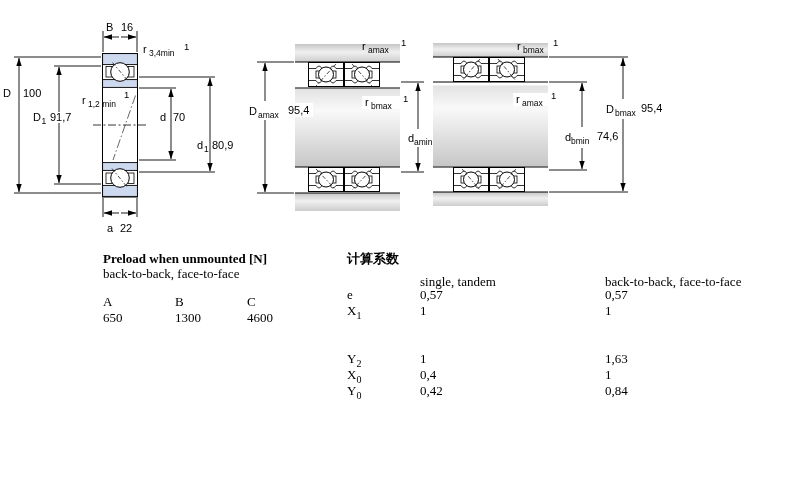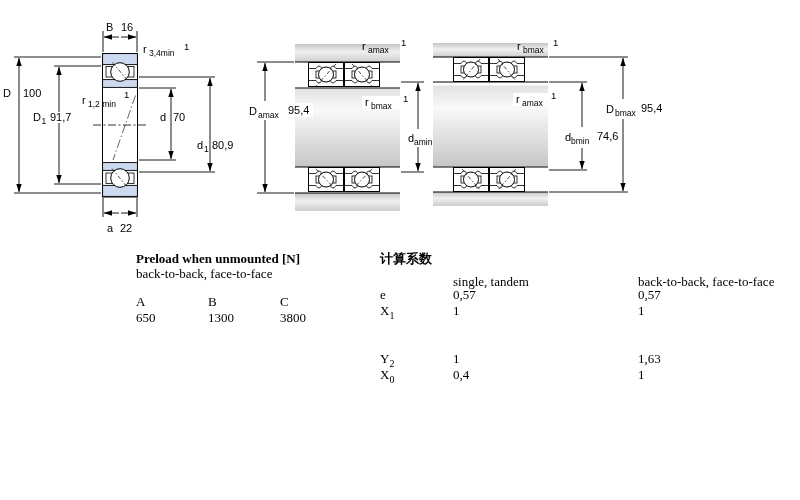--- a/index.html
+++ b/index.html
@@ -3,21 +3,21 @@
 <meta charset="utf-8">
 <style>
   html,body{margin:0;padding:0;background:#fff;}
   .page{position:relative;width:800px;height:500px;background:#fff;overflow:hidden;
         font-family:"Liberation Sans",sans-serif;}
   svg text{font-family:"Liberation Sans",sans-serif;fill:#000;}
   .dl{font-size:11px;}
   .dsub{font-size:8.5px;}
   .dsup{font-size:9.5px;}
   
-  .tbl{position:absolute;font-family:"Liberation Serif",serif;font-size:13px;color:#000;margin-left:33px;}
+  .tbl{position:absolute;font-family:"Liberation Serif",serif;font-size:13px;color:#000;}
   .preload{left:103px;top:251px;width:300px;height:80px;}
   .t-title{position:absolute;left:0;top:0;font-weight:bold;white-space:nowrap;}
   .t-sub{position:absolute;left:0;top:15px;white-space:nowrap;}
   .p-col{position:absolute;top:43px;width:70px;}
   .p-col .t-h{position:absolute;top:0;left:0;}
   .p-col .t-v{position:absolute;top:16px;left:0;}
   .factors{left:347px;top:250px;width:440px;height:160px;}
   .f-h{position:absolute;top:24px;white-space:nowrap;}
   .f-h1{left:73px;}
   .f-h2{left:258px;}
@@ -250,21 +250,21 @@
   <div class="p-col" style="left:0">
     <div class="t-h">A</div>
     <div class="t-v">650</div>
   </div>
   <div class="p-col" style="left:72px">
     <div class="t-h">B</div>
     <div class="t-v">1300</div>
   </div>
   <div class="p-col" style="left:144px">
     <div class="t-h">C</div>
-    <div class="t-v">3800</div>
+    <div class="t-v">4600</div>
   </div>
 </div>
 
 
 <div class="tbl factors">
   <div class="t-title">计算系数</div>
   <div class="f-h f-h1">single, tandem</div>
   <div class="f-h f-h2">back-to-back, face-to-face</div>
 
   <div class="f-row" style="top:37px">
@@ -280,15 +280,20 @@
   <div class="f-row" style="top:101px">
     <span class="f-lab"><span>Y</span><sub>2</sub></span>
     <span class="f-v1">1</span>
     <span class="f-v2">1,63</span>
   </div>
   <div class="f-row" style="top:117px">
     <span class="f-lab"><span>X</span><sub>0</sub></span>
     <span class="f-v1">0,4</span>
     <span class="f-v2">1</span>
   </div>
+  <div class="f-row" style="top:133px">
+    <span class="f-lab"><span>Y</span><sub>0</sub></span>
+    <span class="f-v1">0,42</span>
+    <span class="f-v2">0,84</span>
+  </div>
 </div>
 
 </div>
 
 </body></html>

